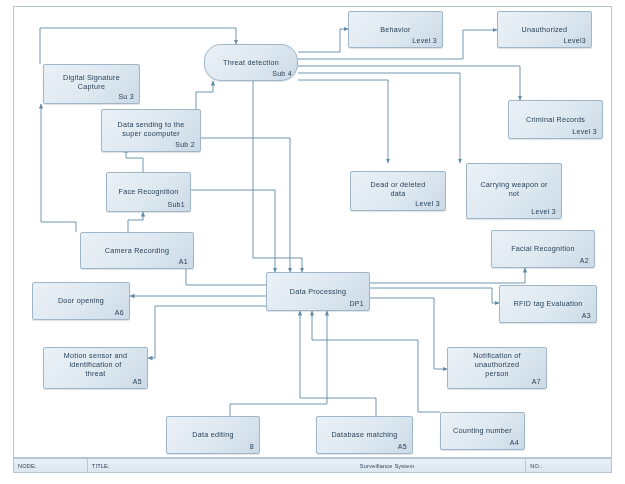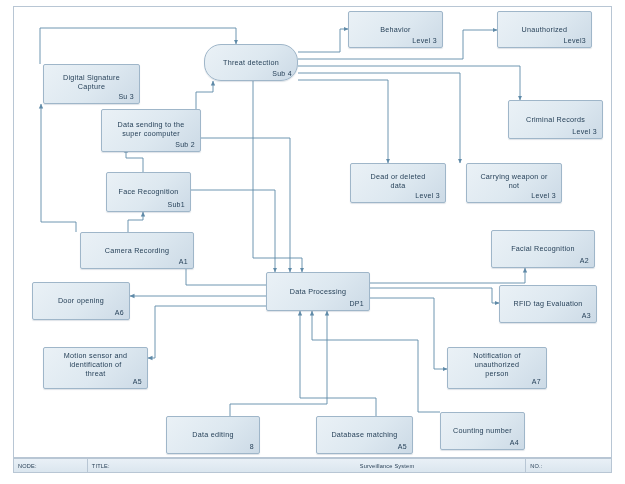--- a/index.html
+++ b/index.html
@@ -196,27 +196,27 @@
   <div class="node" style="left:508px; top:100px; width:95px; height:39px;">
     <div class="node-title">Criminal Records</div>
     <div class="node-code">Level 3</div>
   </div>
 
   <div class="node" style="left:106px; top:172px; width:85px; height:40px;">
     <div class="node-title">Face Recognition</div>
     <div class="node-code">Sub1</div>
   </div>
 
-  <div class="node" style="left:350px; top:163px; width:96px; height:40px;">
+  <div class="node" style="left:350px; top:171px; width:96px; height:40px;">
     <div class="node-title">Dead or deleted
 data</div>
     <div class="node-code">Level 3</div>
   </div>
 
-  <div class="node" style="left:466px; top:163px; width:96px; height:40px;">
+  <div class="node" style="left:466px; top:163px; width:96px; height:56px;">
     <div class="node-title">Carrying weapon or
 not</div>
     <div class="node-code">Level 3</div>
   </div>
 
   <div class="node" style="left:64px; top:232px; width:114px; height:37px;margin-left:16px;">
     <div class="node-title">Camera Recording</div>
     <div class="node-code">A1</div>
   </div>
 

